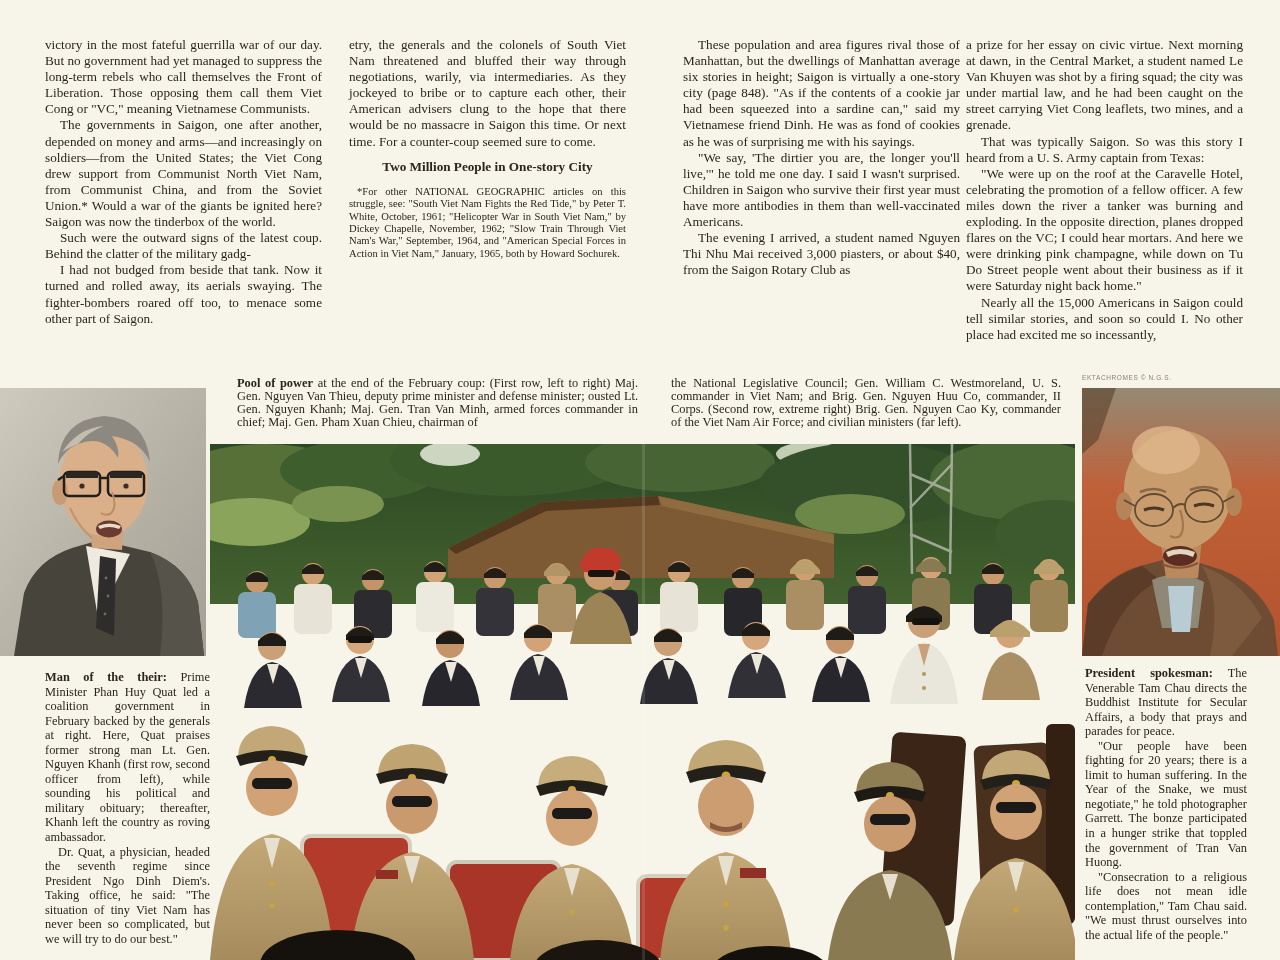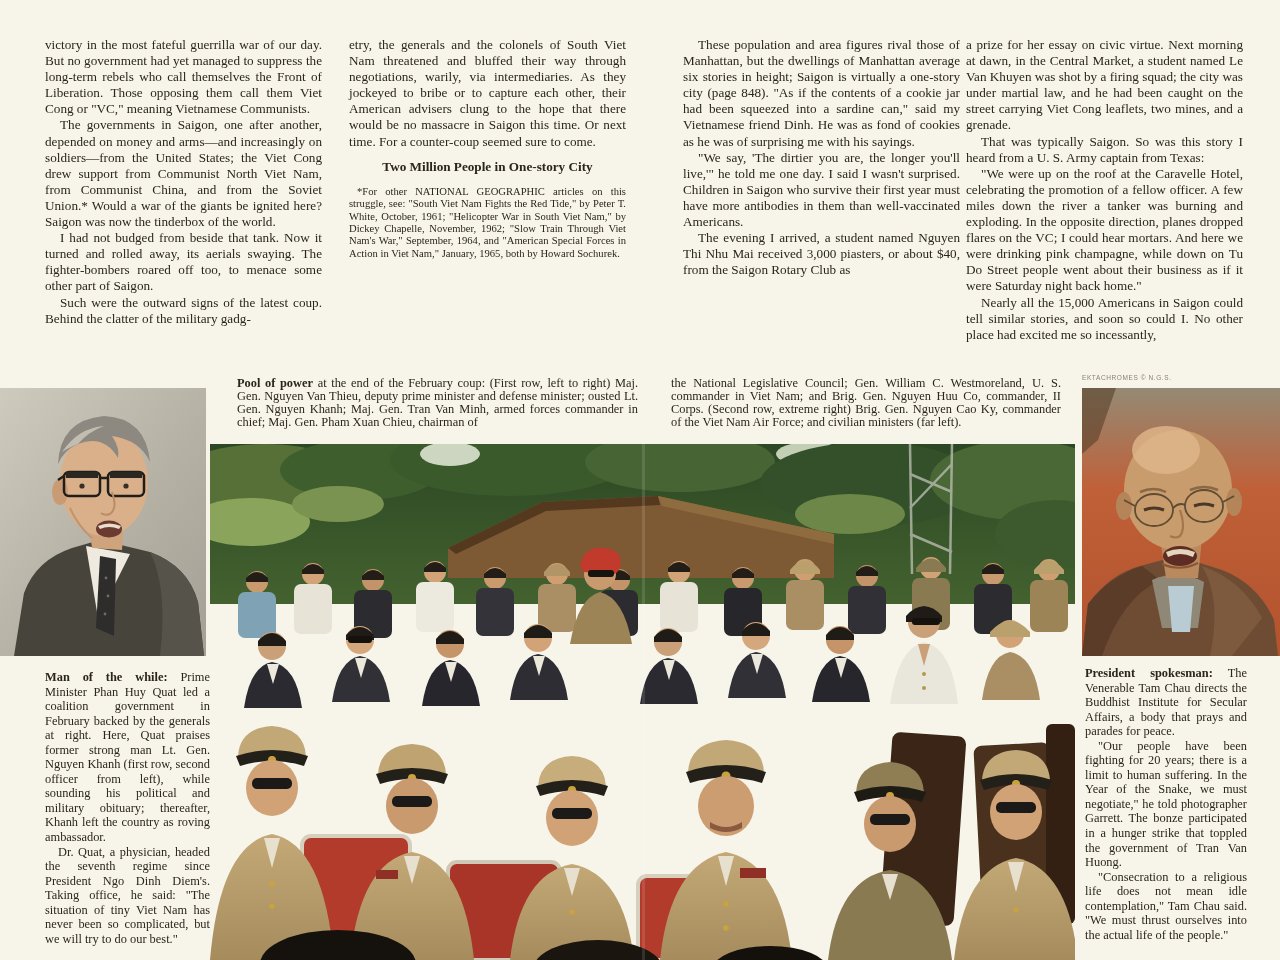--- a/index.html
+++ b/index.html
@@ -54,22 +54,22 @@
   #photo-left{left:0;top:388px;}
   #photo-center{left:210px;top:444px;}
   #photo-right{left:1082px;top:388px;}
 </style>
 </head>
 <body>
 
 <div class="textcol" style="left:45px;top:37px;">
   <p>victory in the most fateful guerrilla war of our day. But no government had yet managed to suppress the long-term rebels who call themselves the Front of Liberation. Those opposing them call them Viet Cong or "VC," meaning Vietnamese Communists.</p>
   <p class="ind">The governments in Saigon, one after another, depended on money and arms—and increasingly on soldiers—from the United States; the Viet Cong drew support from Communist North Viet Nam, from Communist China, and from the Soviet Union.* Would a war of the giants be ignited here? Saigon was now the tinderbox of the world.</p>
+  <p class="ind">Such were the outward signs of the latest coup. Behind the clatter of the military gadg-</p>
   <p class="ind">I had not budged from beside that tank. Now it turned and rolled away, its aerials swaying. The fighter-bombers roared off too, to menace some other part of Saigon.</p>
-  <p class="ind">Such were the outward signs of the latest coup. Behind the clatter of the military gadg-</p>
 </div>
 
 <div class="textcol" style="left:333px;top:37px;margin-left:16px;">
   <p>etry, the generals and the colonels of South Viet Nam threatened and bluffed their way through negotiations, warily, via intermediaries. As they jockeyed to bribe or to capture each other, their American advisers clung to the hope that there would be no massacre in Saigon this time. Or next time. For a counter-coup seemed sure to come.</p>
   <p class="colhead">Two Million People in One-story City</p>
   <p class="footnote">*For other NATIONAL GEOGRAPHIC articles on this struggle, see: "South Viet Nam Fights the Red Tide," by Peter T. White, October, 1961; "Helicopter War in South Viet Nam," by Dickey Chapelle, November, 1962; "Slow Train Through Viet Nam's War," September, 1964, and "American Special Forces in Action in Viet Nam," January, 1965, both by Howard Sochurek.</p>
 </div>
 
 <div class="textcol" style="left:683px;top:37px;">
   <p class="ind">These population and area figures rival those of Manhattan, but the dwellings of Manhattan average six stories in height; Saigon is virtually a one-story city (page 848). "As if the contents of a cookie jar had been squeezed into a sardine can," said my Vietnamese friend Dinh. He was as fond of cookies as he was of surprising me with his sayings.</p>
@@ -446,21 +446,21 @@
   <path d="M62 122 Q72 118 82 122" stroke="#4a3826" stroke-width="3" fill="none"></path>
   <path d="M112 118 Q122 114 132 118" stroke="#4a3826" stroke-width="3" fill="none"></path>
 
   <path d="M98 122 Q104 140 98 148 Q94 151 88 148" stroke="#a5764c" stroke-width="2.2" fill="none"></path>
   <ellipse cx="98" cy="168" rx="17" ry="10" fill="#5d2c22"></ellipse>
   <path d="M84 164 Q98 158 113 164 L111 169 Q98 163 86 169 Z" fill="#e3d6bf"></path>
   <path d="M80 176 Q98 184 116 175" stroke="#8a5636" stroke-width="2" fill="none"></path>
 </svg>
 
 <div class="sidecap left">
-  <p><span class="lead">Man of the while:</span><span> Prime Minister Phan Huy Quat led a coalition government in February backed by the generals at right. Here, Quat praises former strong man Lt. Gen. Nguyen Khanh (first row, second officer from left), while sounding his political and military obituary; thereafter, Khanh left the country as roving ambassador.</span></p>
+  <p><span class="lead">Man of the their:</span><span> Prime Minister Phan Huy Quat led a coalition government in February backed by the generals at right. Here, Quat praises former strong man Lt. Gen. Nguyen Khanh (first row, second officer from left), while sounding his political and military obituary; thereafter, Khanh left the country as roving ambassador.</span></p>
   <p class="ind">Dr. Quat, a physician, headed the seventh regime since President Ngo Dinh Diem's. Taking office, he said: "The situation of tiny Viet Nam has never been so complicated, but we will try to do our best."</p>
 </div>
 
 <div class="sidecap right">
   <p><span class="lead">President spokesman:</span><span> The Venerable Tam Chau directs the Buddhist Institute for Secular Affairs, a body that prays and parades for peace.</span></p>
   <p class="ind">"Our people have been fighting for 20 years; there is a limit to human suffering. In the Year of the Snake, we must negotiate," he told photographer Garrett. The bonze participated in a hunger strike that toppled the government of Tran Van Huong.</p>
   <p class="ind">"Consecration to a religious life does not mean idle contemplation," Tam Chau said. "We must thrust ourselves into the actual life of the people."</p>
 </div>
 
 </body></html>

